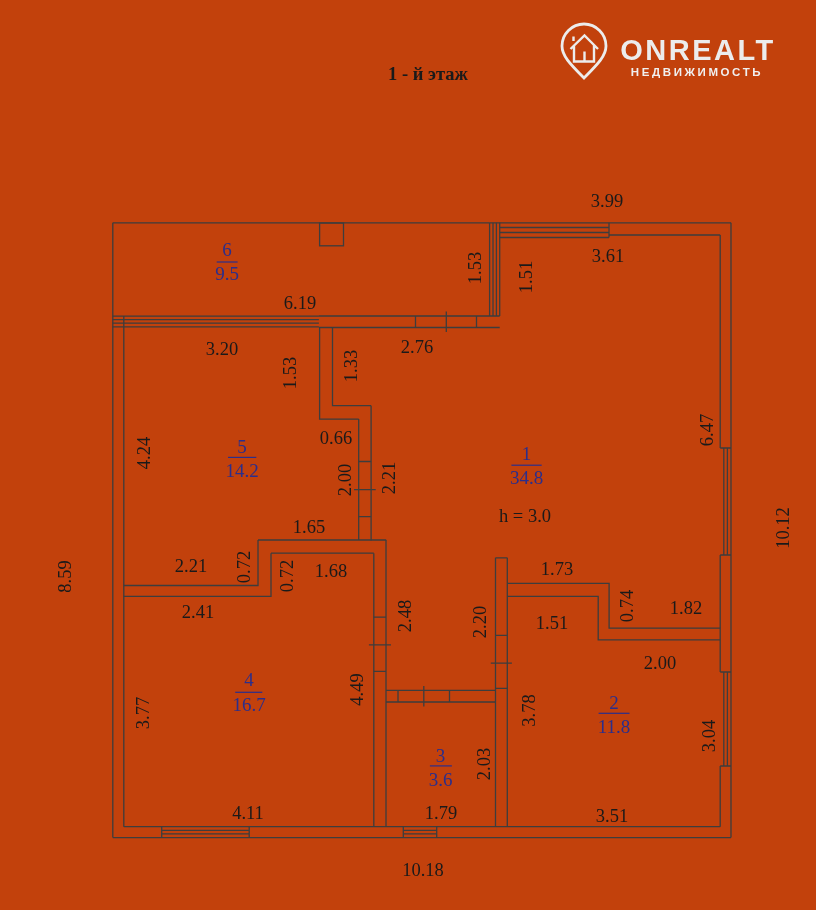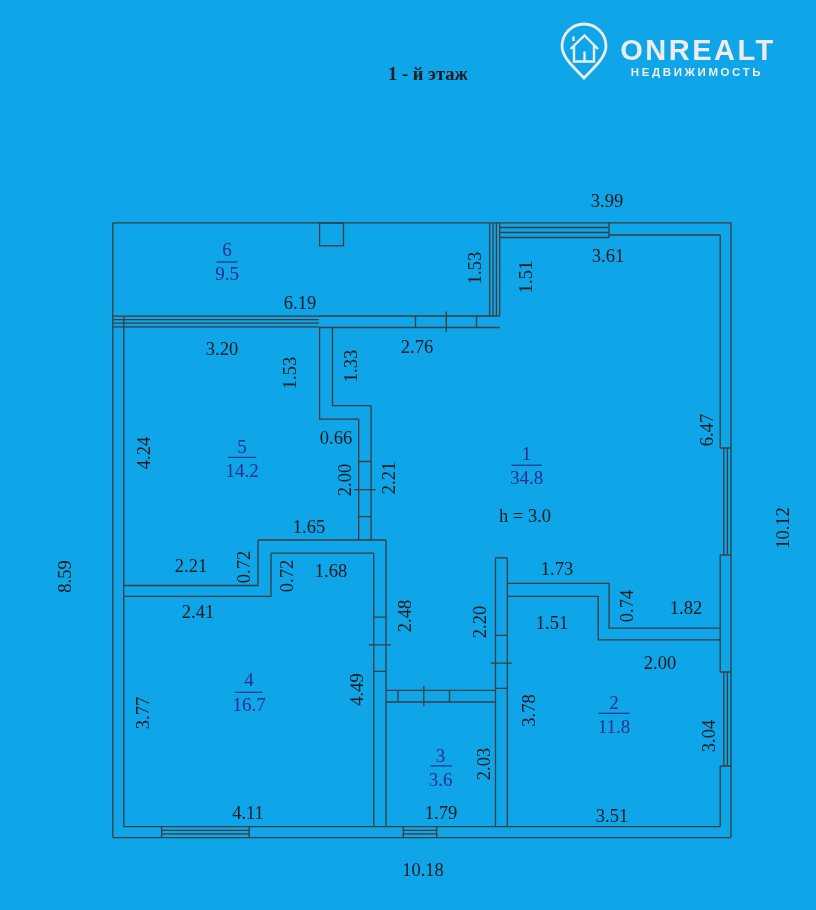--- a/index.html
+++ b/index.html
@@ -1,16 +1,16 @@
 <!DOCTYPE html>
 <html><head>
 <meta charset="utf-8">
 <style>
 html,body{margin:0;padding:0;background:#ffffff;}
-#page{width:816px;height:910px;background:#0ea5e9;position:relative;}
+#page{width:816px;height:910px;background:#c2410c;position:relative;}
 text{font-family:"Liberation Serif",serif;fill:#1a1a1a;}
 .d{font-size:18.5px;}
 .b{font-size:19px;fill:#2b2e8c;}
 .t{font-size:18.5px;font-weight:bold;}
 .lg{font-family:"Liberation Sans",sans-serif;font-weight:bold;}
 </style>
 </head>
 <body>
 <div id="page">
 <svg width="816" height="910" viewBox="0 0 816 910" xmlns="http://www.w3.org/2000/svg">

